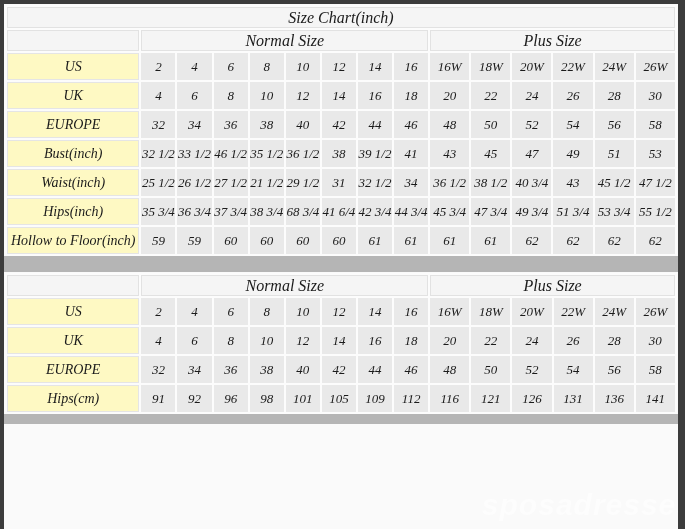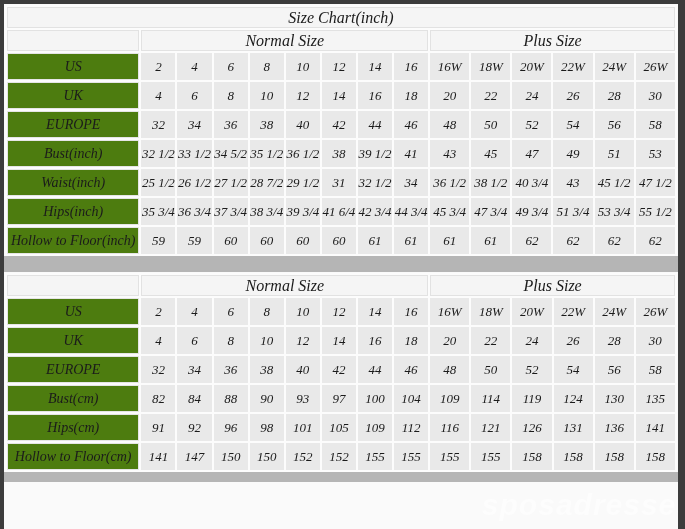--- a/index.html
+++ b/index.html
@@ -38,21 +38,21 @@
     overflow: hidden;
     color: #1b1b1b;
   }
   td.title-cell, td.group-cell, td.corner-cell {
     background: #f5f5f5;
     border: 1px solid #e2e2e2;
     font-size: 16px;
     height: 19px;
   }
   td.label-cell {
-    background: #4d7c0f;
+    background: #fef9c3;
     border: 1px solid #e5e5e5;
     font-size: 14px;
     height: 25px;
   }
   td.value-cell {
     background: #e9e9e9;
     font-size: 13px;
     height: 27px;
   }
   .divider { height: 16px; background: #b5b5b5; }
@@ -142,57 +142,57 @@
             <td class="value-cell">50</td>
             <td class="value-cell">52</td>
             <td class="value-cell">54</td>
             <td class="value-cell">56</td>
             <td class="value-cell">58</td>
           </tr>
           <tr>
             <td class="label-cell">Bust(inch)</td>
             <td class="value-cell">32 1/2</td>
             <td class="value-cell">33 1/2</td>
-            <td class="value-cell">34 5/2</td>
+            <td class="value-cell">46 1/2</td>
             <td class="value-cell">35 1/2</td>
             <td class="value-cell">36 1/2</td>
             <td class="value-cell">38</td>
             <td class="value-cell">39 1/2</td>
             <td class="value-cell">41</td>
             <td class="value-cell">43</td>
             <td class="value-cell">45</td>
             <td class="value-cell">47</td>
             <td class="value-cell">49</td>
             <td class="value-cell">51</td>
             <td class="value-cell">53</td>
           </tr>
           <tr>
             <td class="label-cell">Waist(inch)</td>
             <td class="value-cell">25 1/2</td>
             <td class="value-cell">26 1/2</td>
             <td class="value-cell">27 1/2</td>
-            <td class="value-cell">28 7/2</td>
+            <td class="value-cell">21 1/2</td>
             <td class="value-cell">29 1/2</td>
             <td class="value-cell">31</td>
             <td class="value-cell">32 1/2</td>
             <td class="value-cell">34</td>
             <td class="value-cell">36 1/2</td>
             <td class="value-cell">38 1/2</td>
             <td class="value-cell">40 3/4</td>
             <td class="value-cell">43</td>
             <td class="value-cell">45 1/2</td>
             <td class="value-cell">47 1/2</td>
           </tr>
           <tr>
             <td class="label-cell">Hips(inch)</td>
             <td class="value-cell">35 3/4</td>
             <td class="value-cell">36 3/4</td>
             <td class="value-cell">37 3/4</td>
             <td class="value-cell">38 3/4</td>
-            <td class="value-cell">39 3/4</td>
+            <td class="value-cell">68 3/4</td>
             <td class="value-cell">41 6/4</td>
             <td class="value-cell">42 3/4</td>
             <td class="value-cell">44 3/4</td>
             <td class="value-cell">45 3/4</td>
             <td class="value-cell">47 3/4</td>
             <td class="value-cell">49 3/4</td>
             <td class="value-cell">51 3/4</td>
             <td class="value-cell">53 3/4</td>
             <td class="value-cell">55 1/2</td>
           </tr>
@@ -275,70 +275,36 @@
             <td class="value-cell">44</td>
             <td class="value-cell">46</td>
             <td class="value-cell">48</td>
             <td class="value-cell">50</td>
             <td class="value-cell">52</td>
             <td class="value-cell">54</td>
             <td class="value-cell">56</td>
             <td class="value-cell">58</td>
           </tr>
           <tr>
-            <td class="label-cell">Bust(cm)</td>
-            <td class="value-cell">82</td>
-            <td class="value-cell">84</td>
-            <td class="value-cell">88</td>
-            <td class="value-cell">90</td>
-            <td class="value-cell">93</td>
-            <td class="value-cell">97</td>
-            <td class="value-cell">100</td>
-            <td class="value-cell">104</td>
-            <td class="value-cell">109</td>
-            <td class="value-cell">114</td>
-            <td class="value-cell">119</td>
-            <td class="value-cell">124</td>
-            <td class="value-cell">130</td>
-            <td class="value-cell">135</td>
-          </tr>
-          <tr>
             <td class="label-cell">Hips(cm)</td>
             <td class="value-cell">91</td>
             <td class="value-cell">92</td>
             <td class="value-cell">96</td>
             <td class="value-cell">98</td>
             <td class="value-cell">101</td>
             <td class="value-cell">105</td>
             <td class="value-cell">109</td>
             <td class="value-cell">112</td>
             <td class="value-cell">116</td>
             <td class="value-cell">121</td>
             <td class="value-cell">126</td>
             <td class="value-cell">131</td>
             <td class="value-cell">136</td>
             <td class="value-cell">141</td>
           </tr>
-          <tr>
-            <td class="label-cell">Hollow to Floor(cm)</td>
-            <td class="value-cell">141</td>
-            <td class="value-cell">147</td>
-            <td class="value-cell">150</td>
-            <td class="value-cell">150</td>
-            <td class="value-cell">152</td>
-            <td class="value-cell">152</td>
-            <td class="value-cell">155</td>
-            <td class="value-cell">155</td>
-            <td class="value-cell">155</td>
-            <td class="value-cell">155</td>
-            <td class="value-cell">158</td>
-            <td class="value-cell">158</td>
-            <td class="value-cell">158</td>
-            <td class="value-cell">158</td>
-          </tr>
         </tbody>
     </table>
 
     <div class="bottom-strip"></div>
 
     <div class="watermark">sposadresses</div>
   </div>
 </div>
 
 </body></html>

